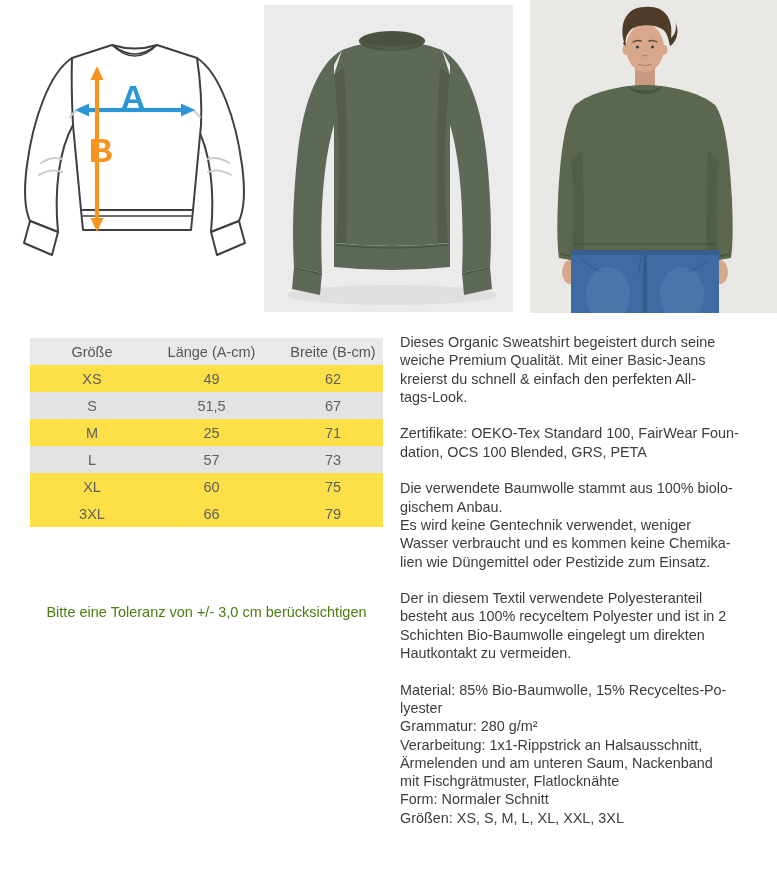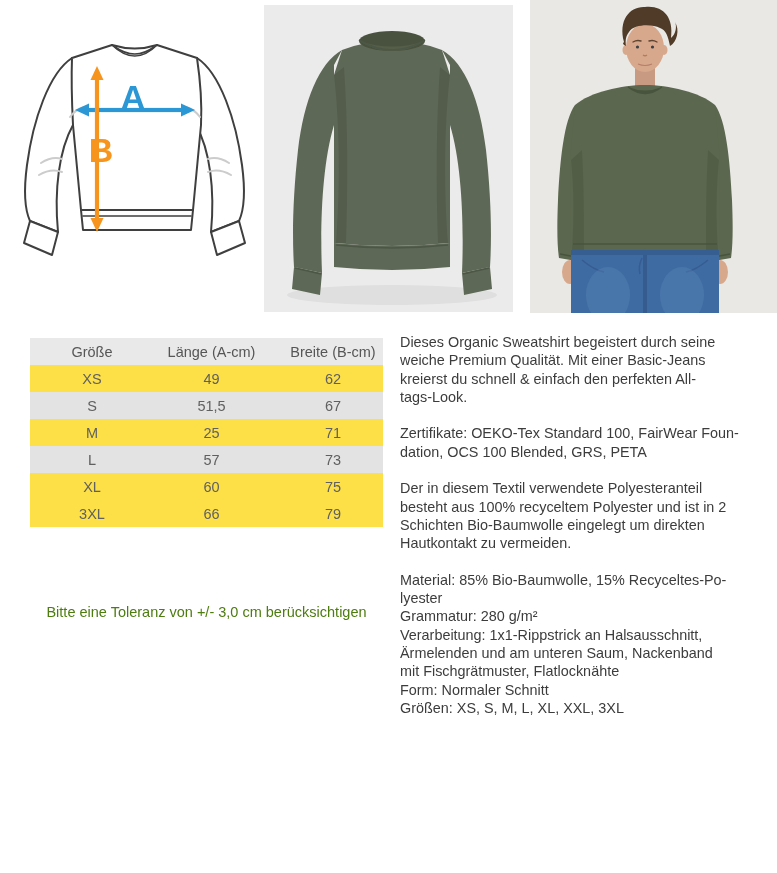--- a/index.html
+++ b/index.html
@@ -219,20 +219,25 @@
 
   <p class="tolerance">Bitte eine Toleranz von +/- 3,0 cm berücksichtigen</p>
 
   <div class="description">
       <p>Dieses Organic Sweatshirt begeistert durch seine
 weiche Premium Qualität. Mit einer Basic-Jeans
 kreierst du schnell &amp; einfach den perfekten All-
 tags-Look.</p>
       <p>Zertifikate: OEKO-Tex Standard 100, FairWear Foun-
 dation, OCS 100 Blended, GRS, PETA</p>
+      <p>Die verwendete Baumwolle stammt aus 100% biolo-
+gischem Anbau.
+Es wird keine Gentechnik verwendet, weniger
+Wasser verbraucht und es kommen keine Chemika-
+lien wie Düngemittel oder Pestizide zum Einsatz.</p>
       <p>Der in diesem Textil verwendete Polyesteranteil
 besteht aus 100% recyceltem Polyester und ist in 2
 Schichten Bio-Baumwolle eingelegt um direkten
 Hautkontakt zu vermeiden.</p>
       <p>Material: 85% Bio-Baumwolle, 15% Recyceltes-Po-
 lyester
 Grammatur: 280 g/m²
 Verarbeitung: 1x1-Rippstrick an Halsausschnitt,
 Ärmelenden und am unteren Saum, Nackenband
 mit Fischgrätmuster, Flatlocknähte

